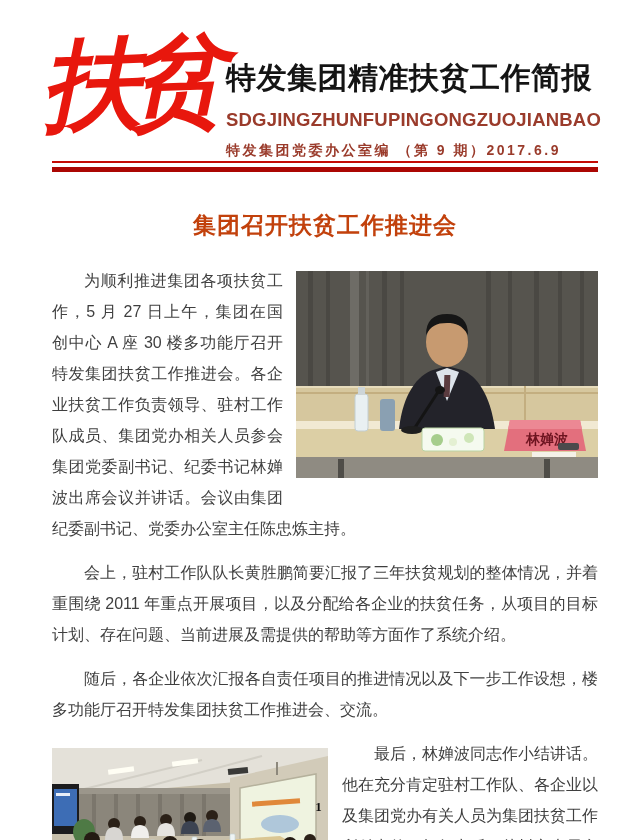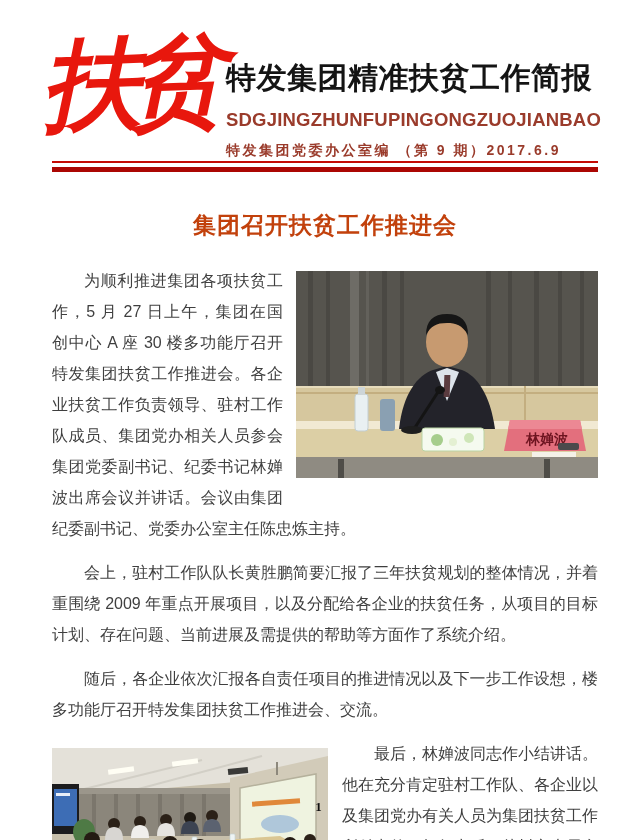--- a/index.html
+++ b/index.html
@@ -128,21 +128,21 @@
         <polygon points="214,149 284,149 290,180 208,180" fill="#e36f7d"></polygon>
         <polygon points="214,149 284,149 286,158 212,158" fill="#ec8894"></polygon>
         <text x="251" y="173" font-size="14" font-weight="bold" fill="#6d1420" text-anchor="middle">林婵波</text>
 
         <rect x="236" y="181" width="44" height="5" fill="#f4f1e8"></rect>
         <rect x="262" y="172" width="21" height="7" rx="2" fill="#4a4a4c"></rect>
       </svg>
     </span>
 
     <p>为顺利推进集团各项扶贫工作，5 月 27 日上午，集团在国创中心 A 座 30 楼多功能厅召开特发集团扶贫工作推进会。各企业扶贫工作负责领导、驻村工作队成员、集团党办相关人员参会集团党委副书记、纪委书记林婵波出席会议并讲话。会议由集团纪委副书记、党委办公室主任陈忠炼主持。</p>
-    <p>会上，驻村工作队队长黄胜鹏简要汇报了三年扶贫规划的整体情况，并着重围绕 2009 年重点开展项目，以及分配给各企业的扶贫任务，从项目的目标计划、存在问题、当前进展及需提供的帮助等方面作了系统介绍。</p>
+    <p>会上，驻村工作队队长黄胜鹏简要汇报了三年扶贫规划的整体情况，并着重围绕 2011 年重点开展项目，以及分配给各企业的扶贫任务，从项目的目标计划、存在问题、当前进展及需提供的帮助等方面作了系统介绍。</p>
     <p>随后，各企业依次汇报各自责任项目的推进情况以及下一步工作设想，楼多功能厅召开特发集团扶贫工作推进会、交流。</p>
 
     <span class="photo photo-left">
       <svg viewBox="0 0 276 167" width="276" height="167">
         <rect x="0" y="0" width="276" height="167" fill="#c7bfab"></rect>
 
         <polygon points="0,0 276,0 276,26 0,50" fill="#e4e1d9"></polygon>
         <line x1="20" y1="44" x2="150" y2="12" stroke="#d2cfc6" stroke-width="2"></line>
         <line x1="60" y1="48" x2="210" y2="8" stroke="#d2cfc6" stroke-width="2"></line>
         <rect x="56" y="20" width="26" height="5" fill="#fffef4" transform="rotate(-8 69 22)"></rect>

